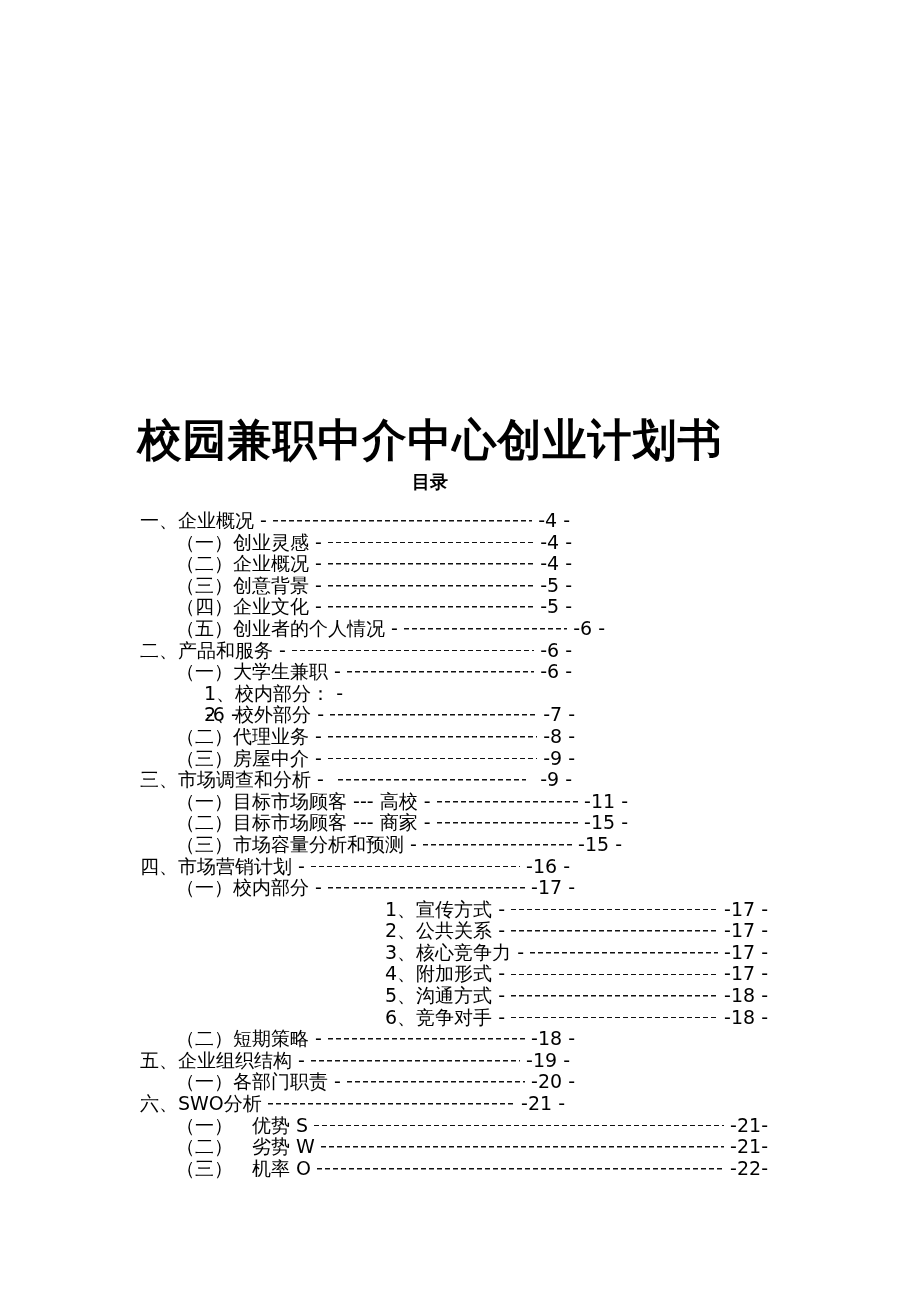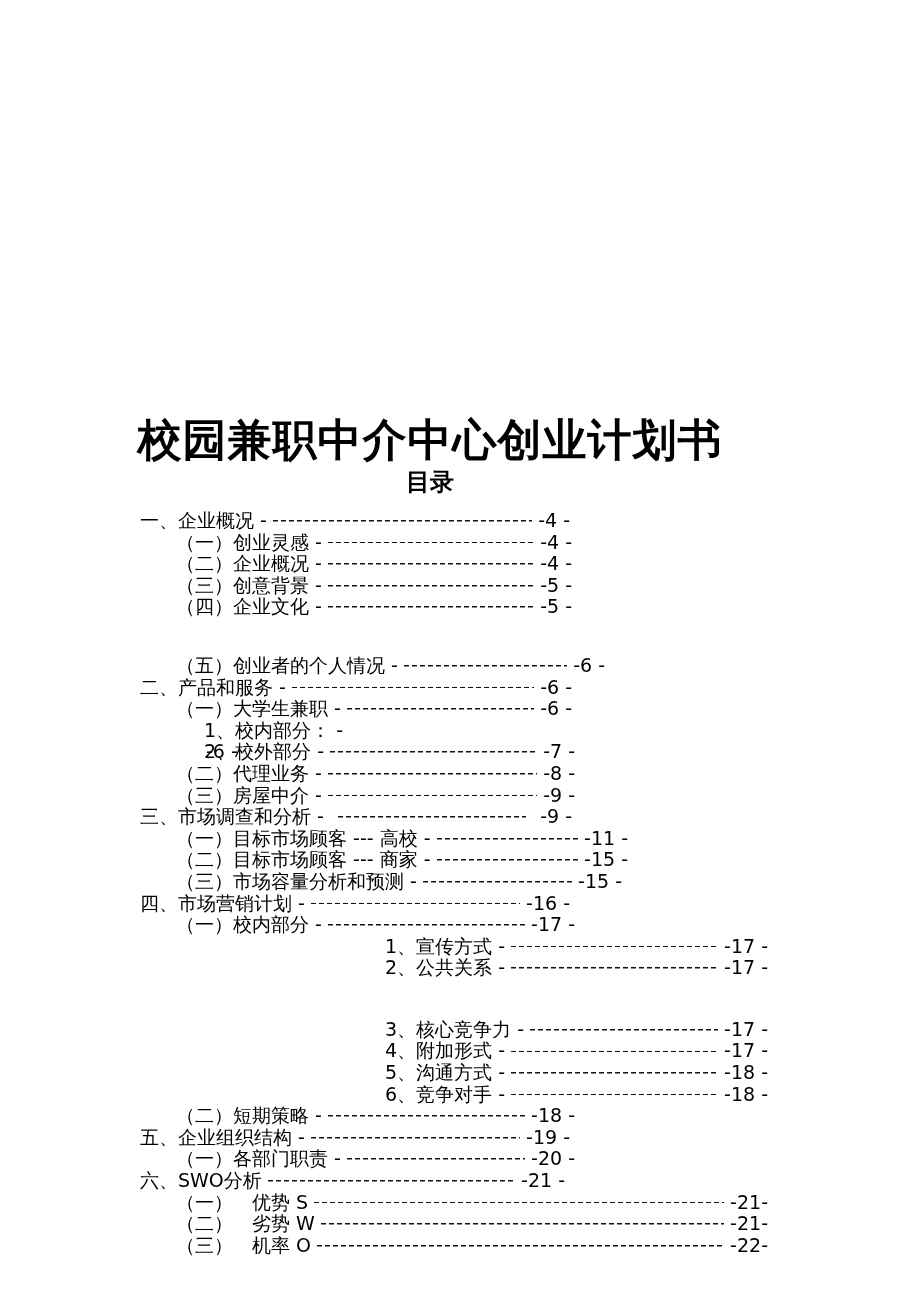--- a/index.html
+++ b/index.html
@@ -26,21 +26,21 @@
     margin-left: 100px;
     text-align: center;
   }
   .doc-title {
     font-size: 44px;
     font-weight: bold;
     line-height: 44px;
     letter-spacing: 1px;
   }
   .toc-heading {
-    font-size: 24px;
+    font-size: 18px;
     font-weight: bold;
     line-height: 32px;
     margin-top: 4px;
   }
   .toc-list {
     margin-left: 140px;
     margin-top: 12px;
   }
   .toc-row {
     display: flex;
@@ -106,21 +106,21 @@
       <div class="toc-row lvl1" style="width: 432px;">
         <span class="toc-label">（三）创意背景 -</span>
         <span class="toc-leader"></span>
         <span class="toc-page">-5 -</span>
       </div>
       <div class="toc-row lvl1" style="width: 432px;">
         <span class="toc-label">（四）企业文化 -</span>
         <span class="toc-leader"></span>
         <span class="toc-page">-5 -</span>
       </div>
-      <div class="toc-row lvl1" style="width: 465px; margin-top: 37px;">
+      <div class="toc-row lvl1" style="width: 465px;">
         <span class="toc-label">（五）创业者的个人情况 -</span>
         <span class="toc-leader"></span>
         <span class="toc-page">-6 -</span>
       </div>
       <div class="toc-row lvl0" style="width: 432px;">
         <span class="toc-label">二、产品和服务 -</span>
         <span class="toc-leader"></span>
         <span class="toc-page">-6 -</span>
       </div>
       <div class="toc-row lvl1" style="width: 432px;">
@@ -181,21 +181,21 @@
       <div class="toc-row lvl3" style="width: 628px;">
         <span class="toc-label">1、宣传方式 -</span>
         <span class="toc-leader"></span>
         <span class="toc-page">-17 -</span>
       </div>
       <div class="toc-row lvl3" style="width: 628px;">
         <span class="toc-label">2、公共关系 -</span>
         <span class="toc-leader"></span>
         <span class="toc-page">-17 -</span>
       </div>
-      <div class="toc-row lvl3" style="width: 628px; margin-top: 40px;">
+      <div class="toc-row lvl3" style="width: 628px;">
         <span class="toc-label">3、核心竞争力 -</span>
         <span class="toc-leader"></span>
         <span class="toc-page">-17 -</span>
       </div>
       <div class="toc-row lvl3" style="width: 628px;">
         <span class="toc-label">4、附加形式 -</span>
         <span class="toc-leader"></span>
         <span class="toc-page">-17 -</span>
       </div>
       <div class="toc-row lvl3" style="width: 628px;">

